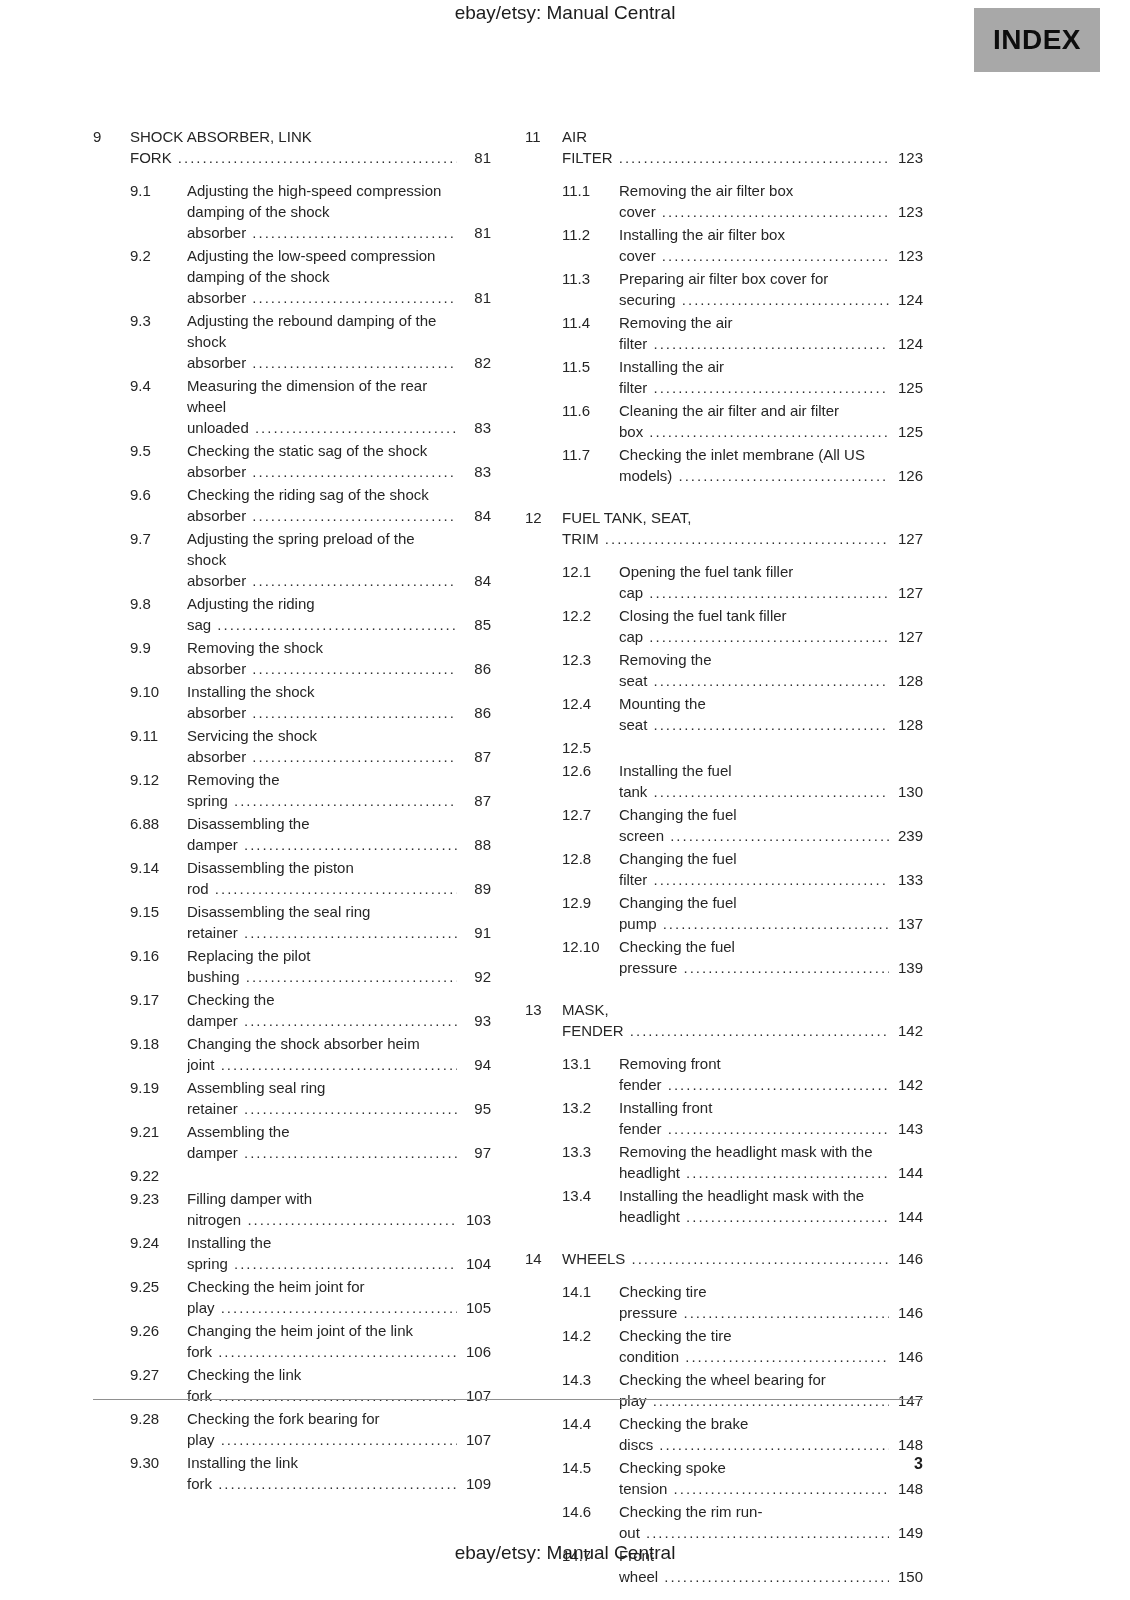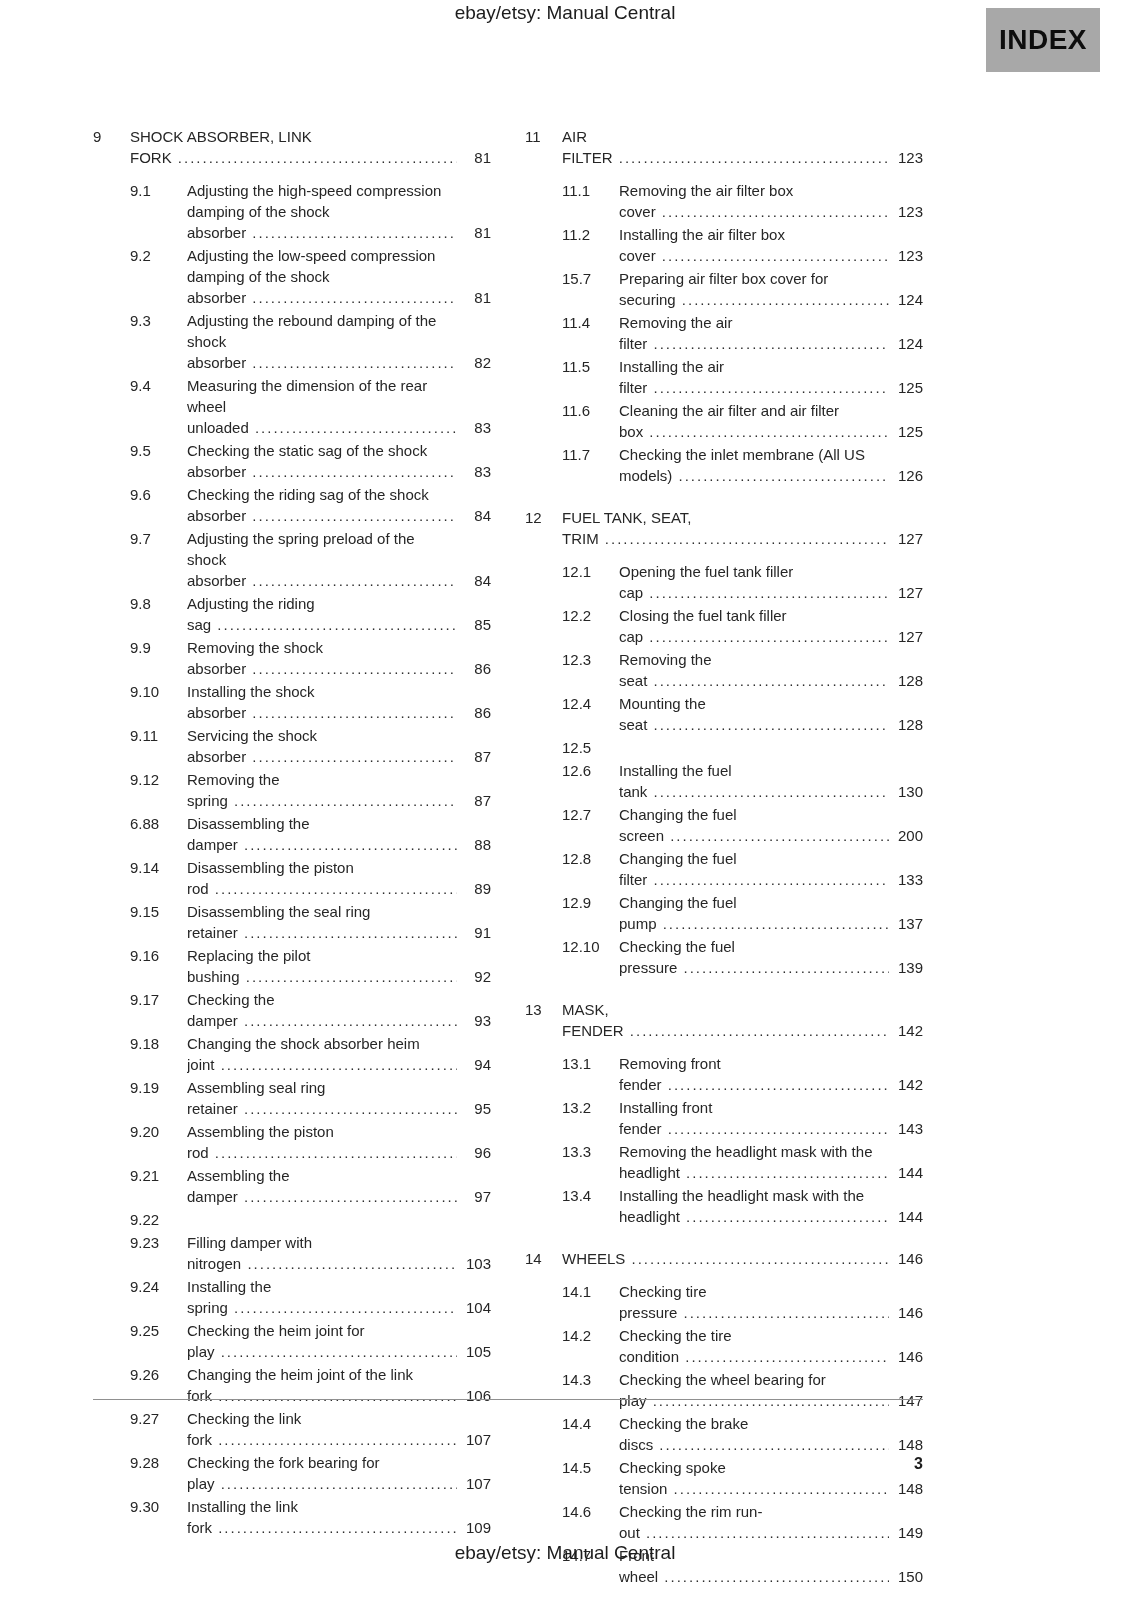--- a/index.html
+++ b/index.html
@@ -19,21 +19,21 @@
     position: absolute;
     top: 2px; left: 0;
     width: 100%;
     text-align: center;
     font-size: 19px;
     color: #1c1c1c;
   }
   .index-box {
     position: absolute;
     top: 8px; right: 30px;
-    width: 114px; height: 64px;
+    width: 126px; height: 64px;
     background: #a8a8a8;
     display: flex;
     align-items: center;
     justify-content: center;
     font-size: 28px;
     font-weight: bold;
     color: #0d0d0d;
     letter-spacing: 0.5px;
   }
   .toc {
@@ -188,24 +188,20 @@
             </div>
             <div class="toc-row toc-entry lvl-2">
               <span class="toc-num">9.18</span>
               <span class="toc-content"><span class="toc-title">Changing the shock absorber heim joint</span><span class="toc-page">94</span></span>
             </div>
             <div class="toc-row toc-entry lvl-2">
               <span class="toc-num">9.19</span>
               <span class="toc-content"><span class="toc-title">Assembling seal ring retainer</span><span class="toc-page">95</span></span>
             </div>
             <div class="toc-row toc-entry lvl-2">
-              <span class="toc-num">9.20</span>
-              <span class="toc-content"><span class="toc-title">Assembling the piston rod</span><span class="toc-page">96</span></span>
-            </div>
-            <div class="toc-row toc-entry lvl-2">
               <span class="toc-num">9.21</span>
               <span class="toc-content"><span class="toc-title">Assembling the damper</span><span class="toc-page">97</span></span>
             </div>
             <div class="toc-row toc-entry lvl-2">
               <span class="toc-num">9.22</span>
             </div>
             <div class="toc-row toc-entry lvl-2">
               <span class="toc-num">9.23</span>
               <span class="toc-content"><span class="toc-title">Filling damper with nitrogen</span><span class="toc-page">103</span></span>
             </div>
@@ -245,21 +241,21 @@
           <div class="toc-entries">
             <div class="toc-row toc-entry lvl-2">
               <span class="toc-num">11.1</span>
               <span class="toc-content"><span class="toc-title">Removing the air filter box cover</span><span class="toc-page">123</span></span>
             </div>
             <div class="toc-row toc-entry lvl-2">
               <span class="toc-num">11.2</span>
               <span class="toc-content"><span class="toc-title">Installing the air filter box cover</span><span class="toc-page">123</span></span>
             </div>
             <div class="toc-row toc-entry lvl-2">
-              <span class="toc-num">15.7</span>
+              <span class="toc-num">11.3</span>
               <span class="toc-content"><span class="toc-title">Preparing air filter box cover for securing</span><span class="toc-page">124</span></span>
             </div>
             <div class="toc-row toc-entry lvl-2">
               <span class="toc-num">11.4</span>
               <span class="toc-content"><span class="toc-title">Removing the air filter</span><span class="toc-page">124</span></span>
             </div>
             <div class="toc-row toc-entry lvl-2">
               <span class="toc-num">11.5</span>
               <span class="toc-content"><span class="toc-title">Installing the air filter</span><span class="toc-page">125</span></span>
             </div>
@@ -297,21 +293,21 @@
             </div>
             <div class="toc-row toc-entry lvl-2">
               <span class="toc-num">12.5</span>
             </div>
             <div class="toc-row toc-entry lvl-2">
               <span class="toc-num">12.6</span>
               <span class="toc-content"><span class="toc-title">Installing the fuel tank</span><span class="toc-page">130</span></span>
             </div>
             <div class="toc-row toc-entry lvl-2">
               <span class="toc-num">12.7</span>
-              <span class="toc-content"><span class="toc-title">Changing the fuel screen</span><span class="toc-page">200</span></span>
+              <span class="toc-content"><span class="toc-title">Changing the fuel screen</span><span class="toc-page">239</span></span>
             </div>
             <div class="toc-row toc-entry lvl-2">
               <span class="toc-num">12.8</span>
               <span class="toc-content"><span class="toc-title">Changing the fuel filter</span><span class="toc-page">133</span></span>
             </div>
             <div class="toc-row toc-entry lvl-2">
               <span class="toc-num">12.9</span>
               <span class="toc-content"><span class="toc-title">Changing the fuel pump</span><span class="toc-page">137</span></span>
             </div>
             <div class="toc-row toc-entry lvl-2">

